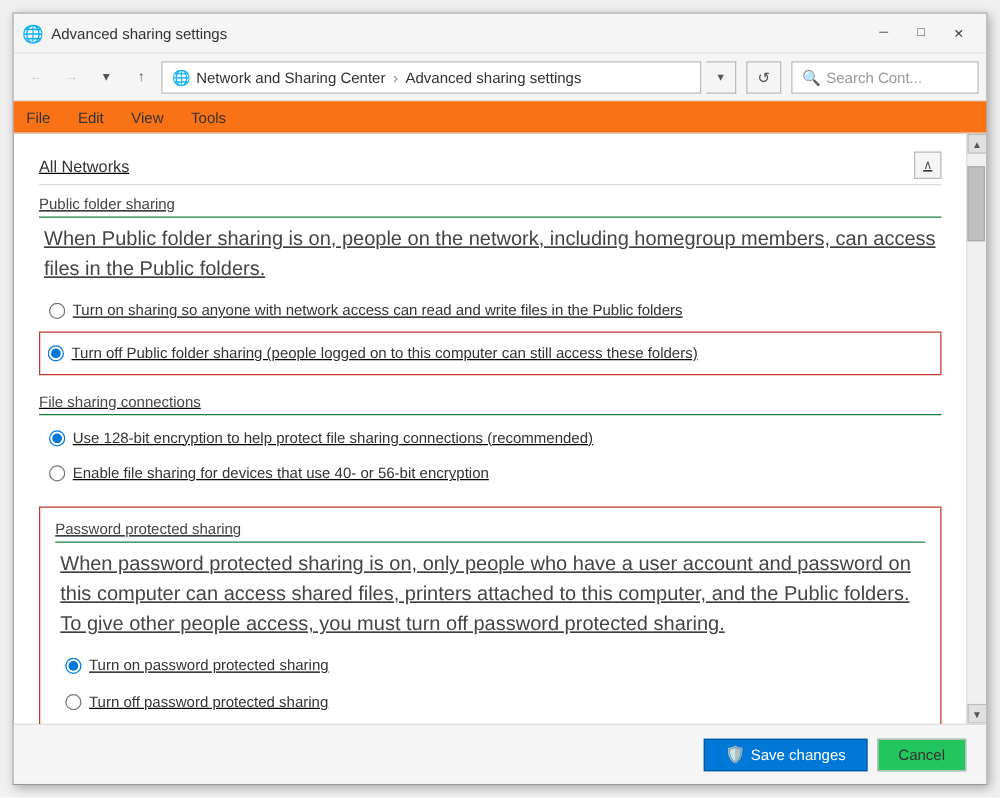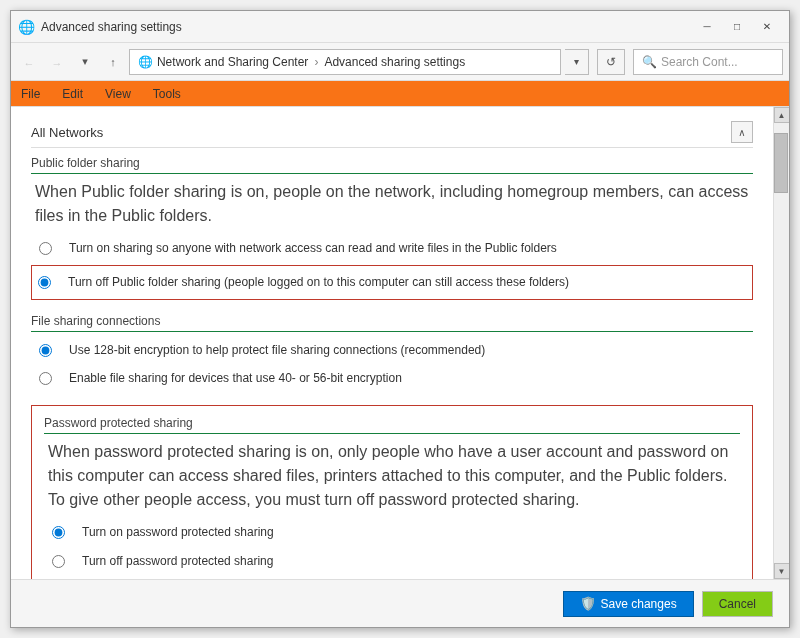--- a/index.html
+++ b/index.html
@@ -164,20 +164,21 @@
 
     .content-area {
       flex: 1;
       display: flex;
       overflow: hidden;
     }
     .main-content {
       flex: 1;
       padding: 10px 20px;
       overflow-y: auto;
+      text-decoration: underline;
     }
     .scrollbar-area {
       width: 16px;
       background: #f0f0f0;
       border-left: 1px solid #ddd;
       flex-shrink: 0;
       display: flex;
       flex-direction: column;
       align-items: center;
     }
@@ -247,21 +248,21 @@
     .description-text {
       font-size: 16px;
       color: #444;
       line-height: 1.5;
       margin-bottom: 8px;
       padding-left: 4px;
     }
     .radio-option {
       display: flex;
       align-items: flex-start;
-      gap: 17px;
+      gap: 6px;
       margin-bottom: 4px;
       padding: 4px 8px;
       cursor: pointer;
     }
     .radio-option input[type="radio"] {
       margin-top: 2px;
       cursor: pointer;
       accent-color: #0078d7;
     }
     .radio-label {
@@ -288,21 +289,21 @@
       align-items: center;
       justify-content: flex-end;
       padding: 0 16px;
       gap: 8px;
       flex-shrink: 0;
     }
     .footer-btn {
       height: 26px;
       padding: 0 16px;
       border: 1px solid #bbb;
-      background: #84cc16;
+      background: #22c55e;
       cursor: pointer;
       font-size: 12px;
       color: #333;
       display: flex;
       align-items: center;
       gap: 4px;
     }
     .footer-btn.primary {
       background: #0078d7;
       border-color: #005a9e;

